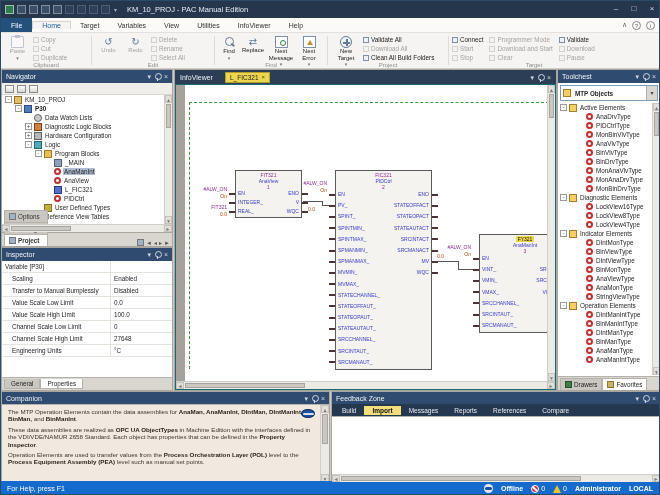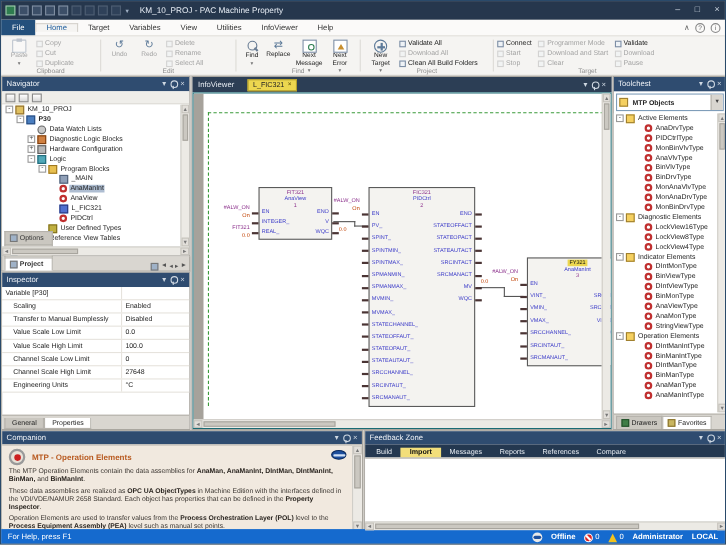--- a/index.html
+++ b/index.html
@@ -235,21 +235,21 @@
     <span class="qic"></span>
     <span class="qic"></span>
     <span class="qic"></span>
     <span class="qic"></span>
     <span class="qic dim"></span>
     <span class="qic dim"></span>
     <span class="qic dim"></span>
     <span class="qic dim"></span>
     <span class="qa-caret">▾</span>
   </div>
-  <span class="wtitle">KM_10_PROJ - PAC Machine Property</span>
+  <span class="wtitle">KM_10_PROJ - PAC Manual Edition</span>
   <div class="winbtns">
     <span class="winbtn">–</span>
     <span class="winbtn">□</span>
     <span class="winbtn">×</span>
   </div>
 </div>
 
 <div class="menubar">
   <span class="mfile">File</span>
   <span><span class="mtab" data-sel="1">Home</span><span class="mtab" data-sel="0">Target</span><span class="mtab" data-sel="0">Variables</span><span class="mtab" data-sel="0">View</span><span class="mtab" data-sel="0">Utilities</span><span class="mtab" data-sel="0">InfoViewer</span><span class="mtab" data-sel="0">Help</span></span>
@@ -996,24 +996,20 @@
   <div class="ptitle ctitle">
     <span>Companion</span>
     <span class="pbtns">
       <span class="pbtn">▾</span>
       <span class="pinic"></span>
       <span class="pbtn">×</span>
     </span>
   </div>
   <div class="cbody">
     <span class="chelp"></span>
-    <div class="chead">
-      <span class="mtplogo"></span>
-      <span class="cheading">MTP - Operation Elements</span>
-    </div>
     <div class="cpara"><span data-b="0">The MTP Operation Elements contain the data assemblies for </span><span data-b="1">AnaMan, AnaManInt, DIntMan, DIntManInt, BinMan,</span><span data-b="0"> and </span><span data-b="1">BinManInt</span><span data-b="0">.</span></div>
     <div class="cpara"><span data-b="0">These data assemblies are realized as </span><span data-b="1">OPC UA ObjectTypes</span><span data-b="0"> in Machine Edition with the interfaces defined in the VDI/VDE/NAMUR 2658 Standard. Each object has properties that can be defined in the </span><span data-b="1">Property Inspector</span><span data-b="0">.</span></div>
     <div class="cpara"><span data-b="0">Operation Elements are used to transfer values from the </span><span data-b="1">Process Orchestration Layer (POL)</span><span data-b="0"> level to the </span><span data-b="1">Process Equipment Assembly (PEA)</span><span data-b="0"> level such as manual set points.</span></div>
     <div class="cscroll">
       <span class="sarr">▲</span>
       <span class="thumb"></span>
       <span class="sp"></span>
       <span class="sarr">▼</span>
     </div>
   </div>

